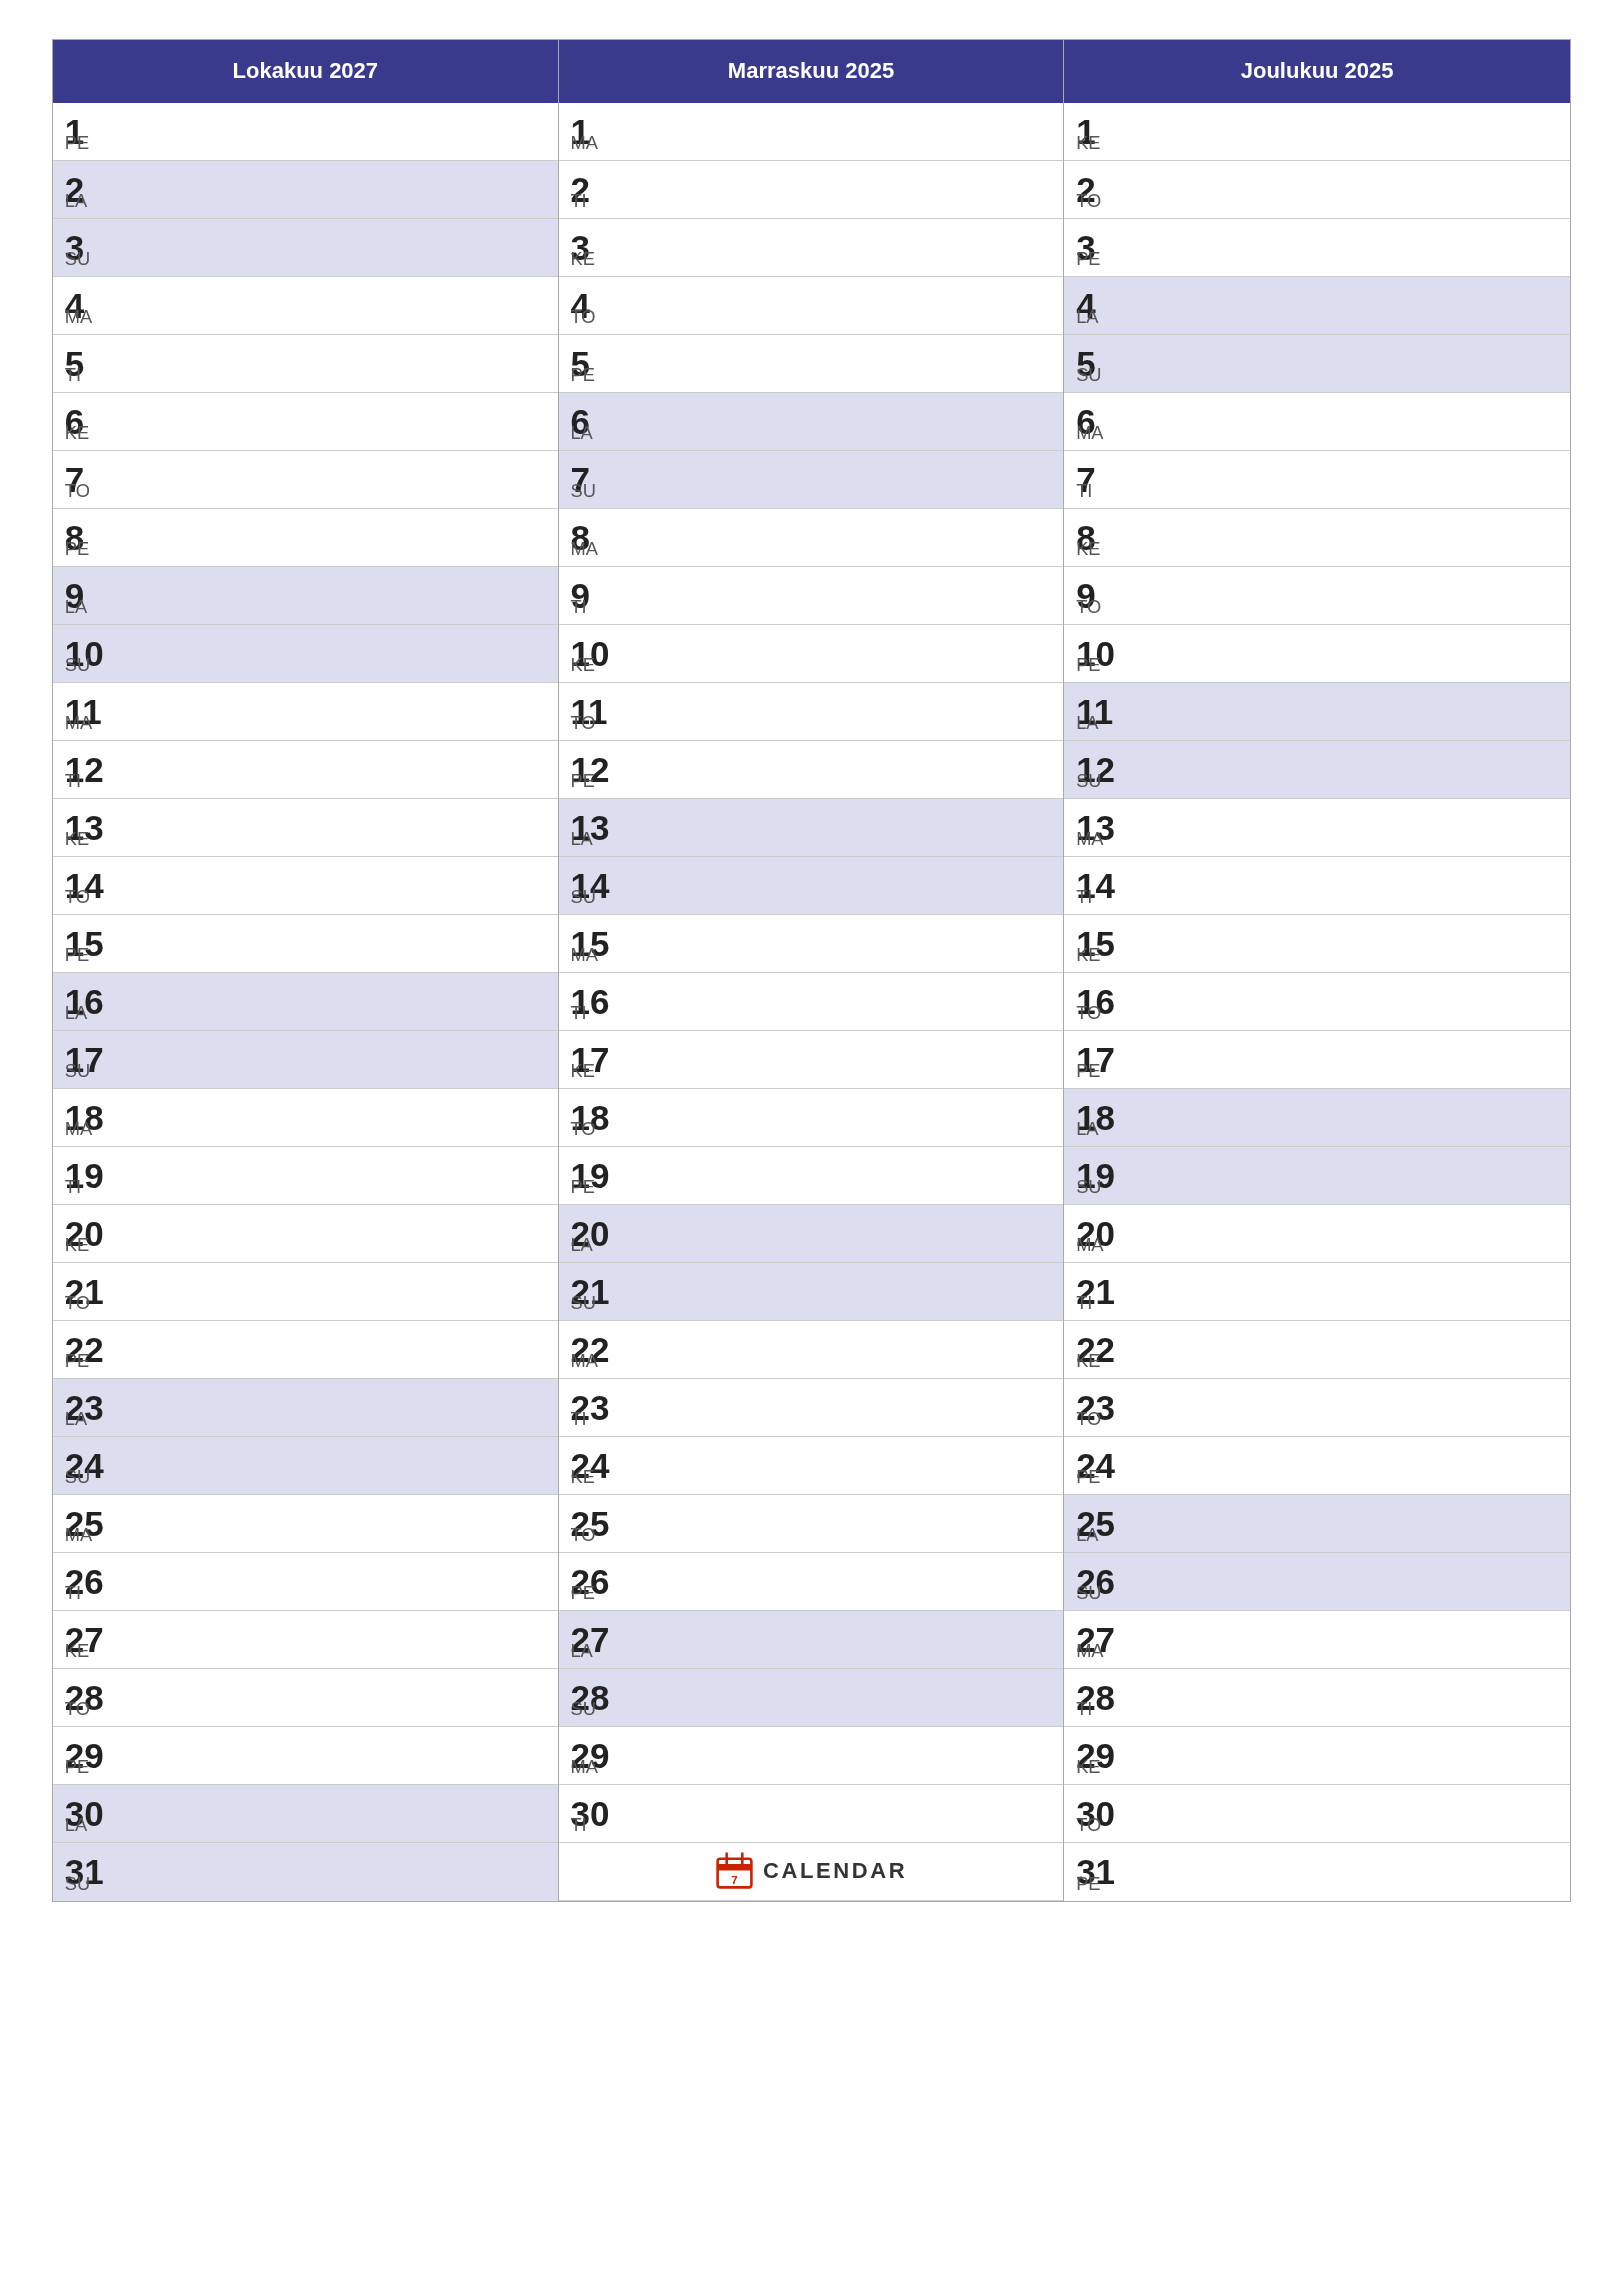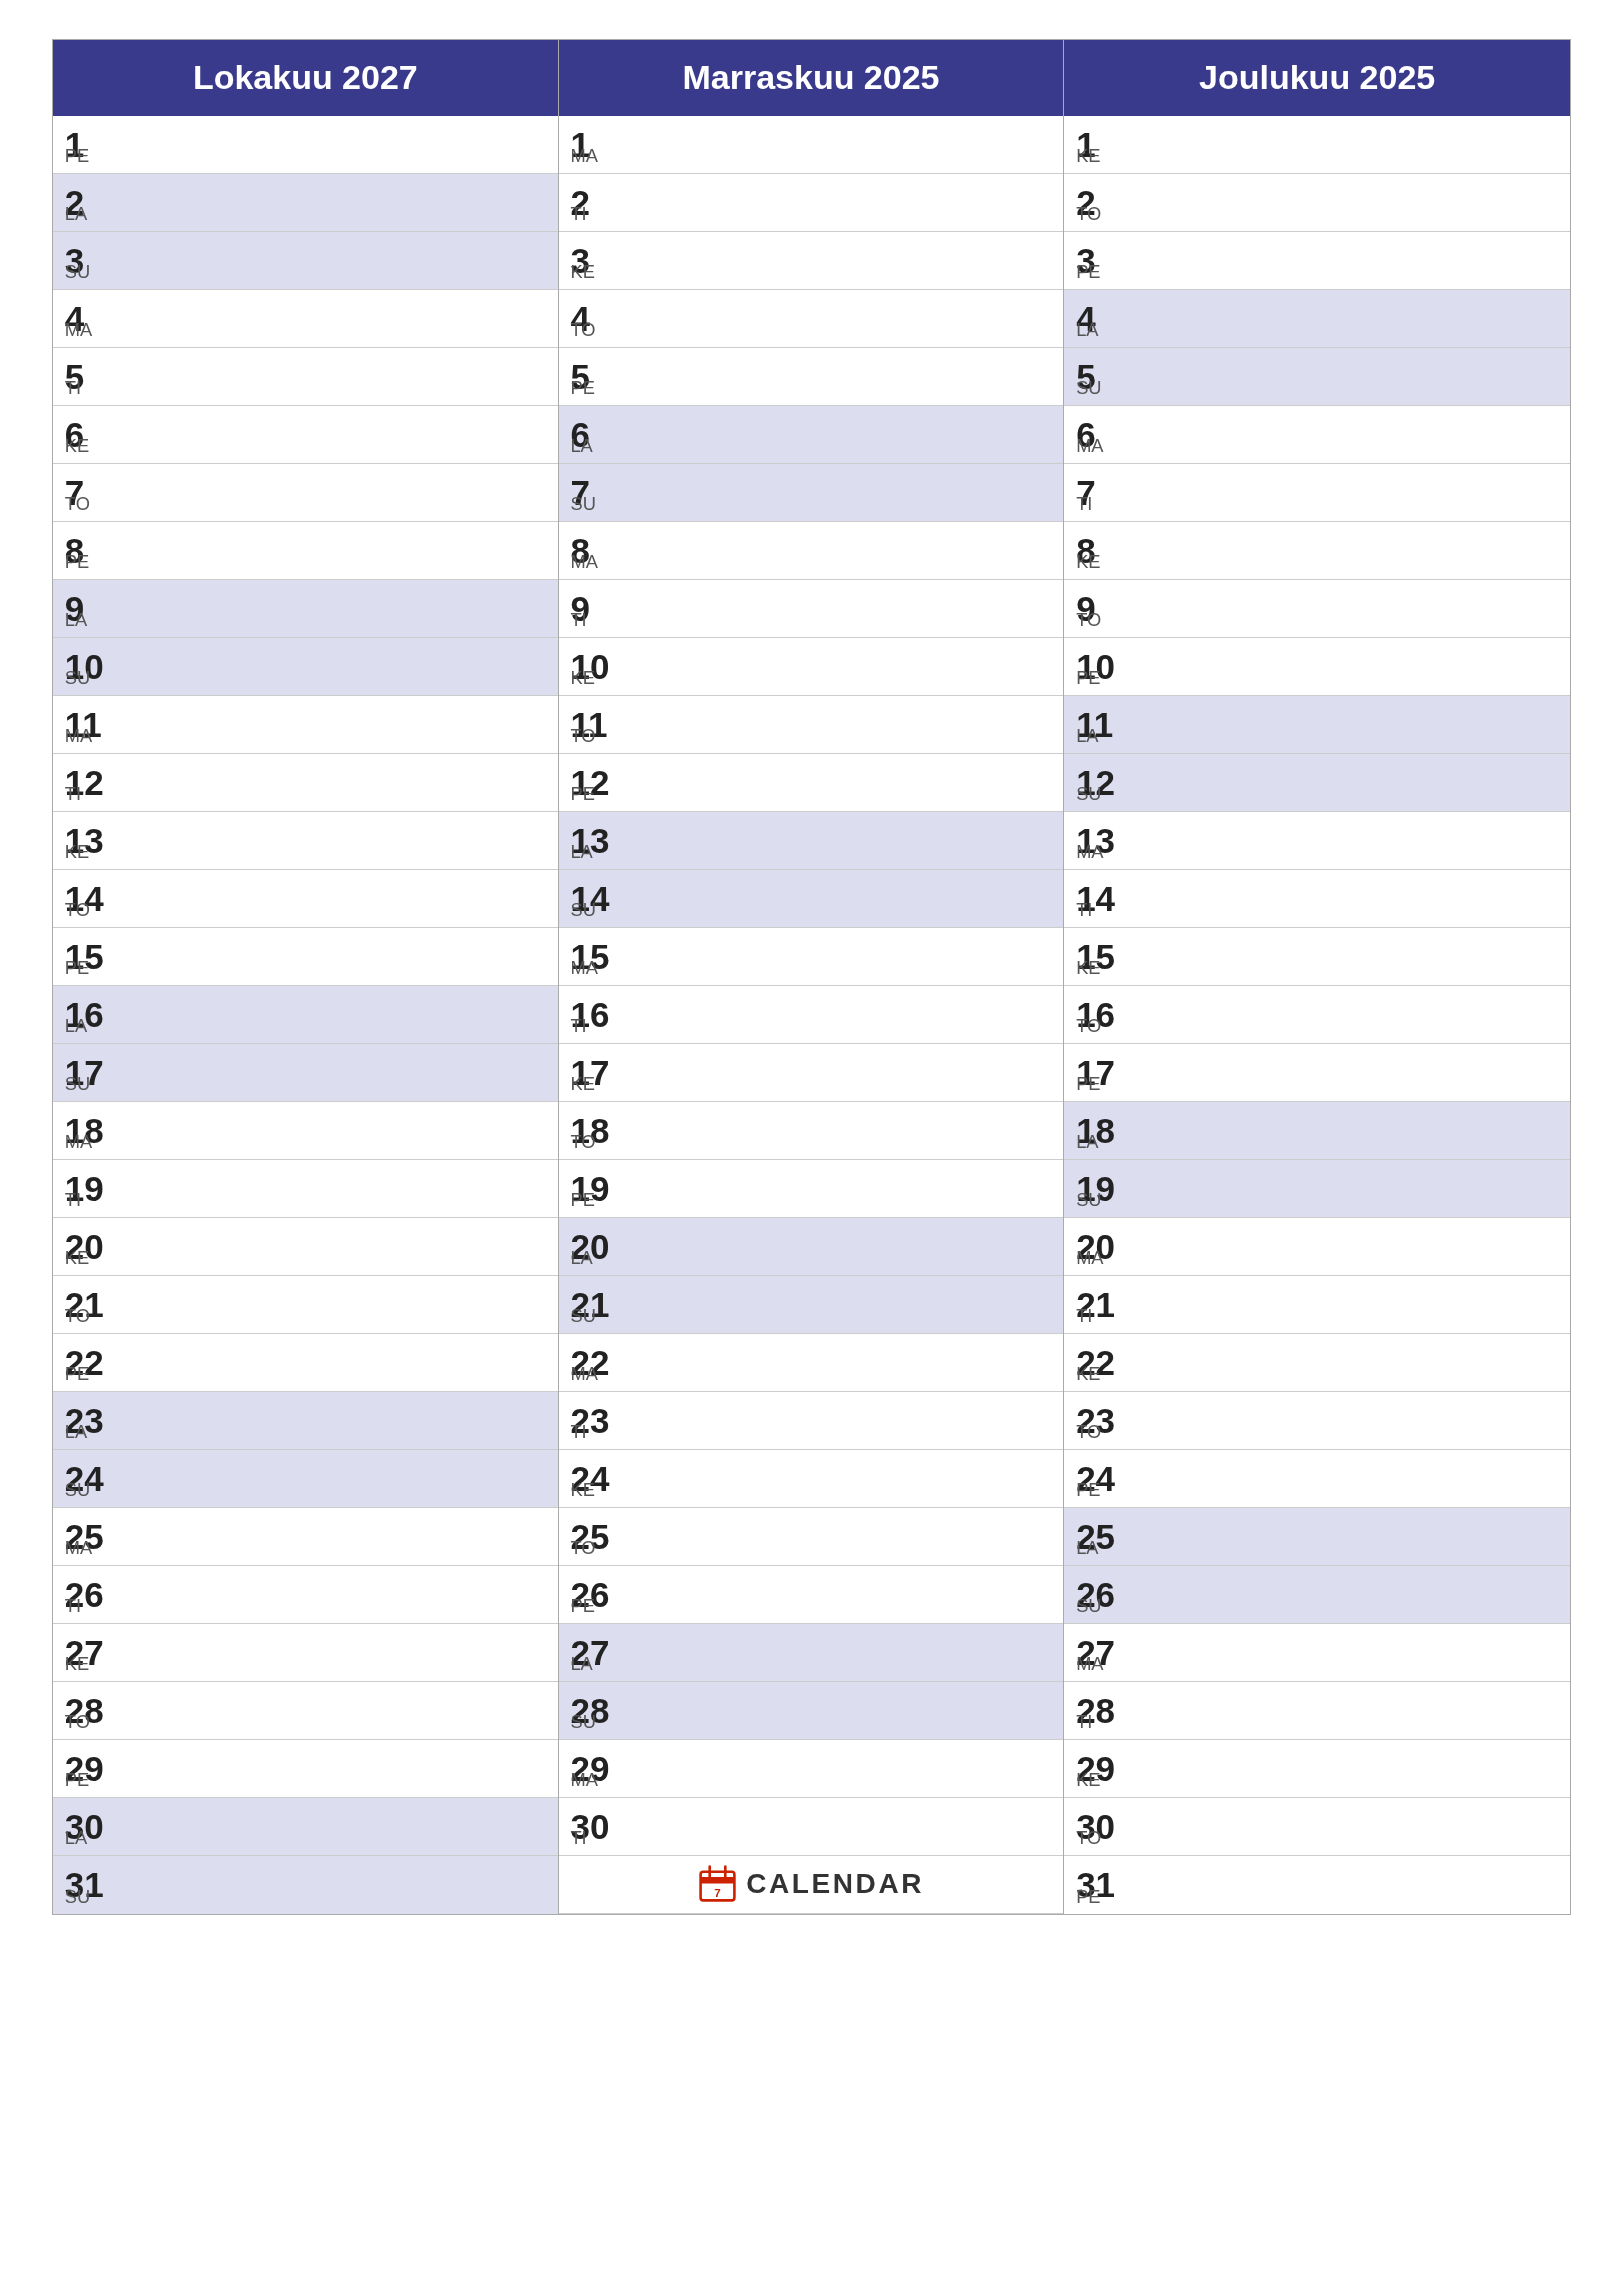--- a/index.html
+++ b/index.html
@@ -15,21 +15,21 @@
       border: 1px solid #aaa;
     }
     .header-row {
       display: grid;
       grid-template-columns: 1fr 1fr 1fr;
     }
     .month-header {
       background: #3a3a8c;
       color: #fff;
       text-align: center;
-      font-size: 34px;
+      font-size: 22px;
       font-weight: bold;
       padding: 18.3px 6.5px;
       border-right: 1px solid #aaa;
     }
     .month-header:last-child { border-right: none; }
     .days-grid {
       display: grid;
       grid-template-columns: 1fr 1fr 1fr;
     }
     .month-col {
@@ -69,21 +69,21 @@
       display: flex;
       align-items: center;
       justify-content: center;
     }
     .logo-area {
       display: flex;
       align-items: center;
       gap: 9.2px;
     }
     .logo-text {
-      font-size: 28px;
+      font-size: 22px;
       font-weight: bold;
       color: #333;
       letter-spacing: 2.6px;
     }
   </style>
 </head>
 <body>
 
 <div class="calendar-wrapper">
   <div class="header-row">

